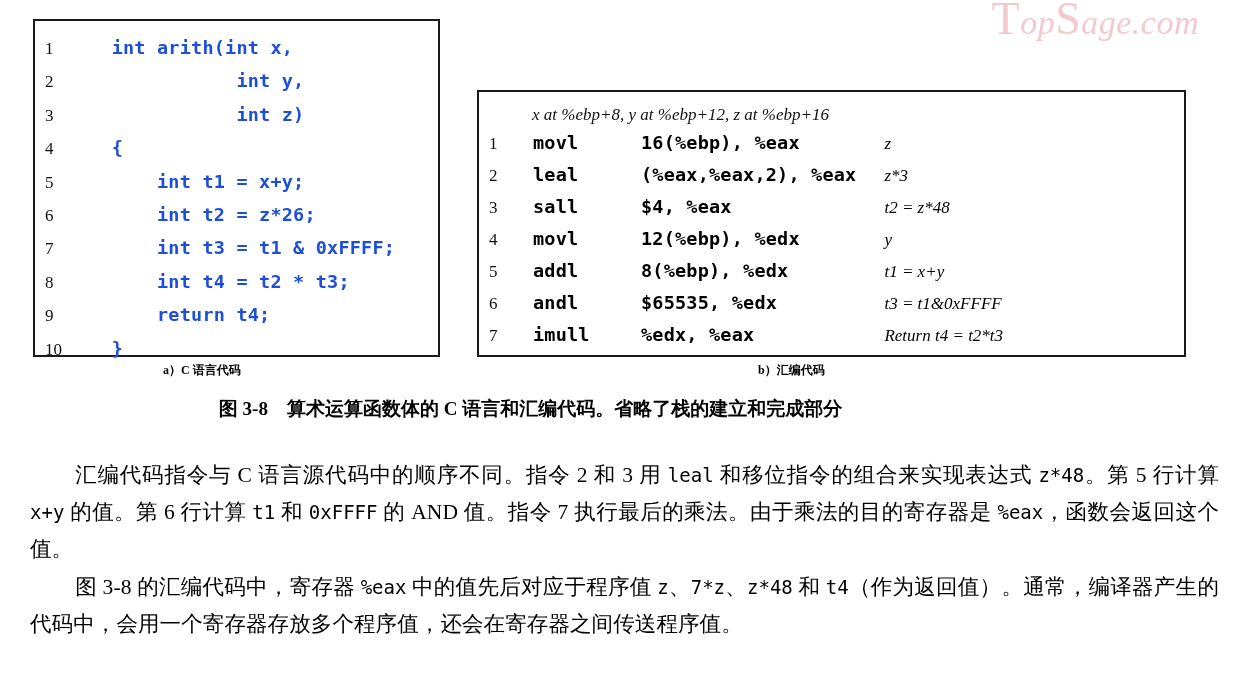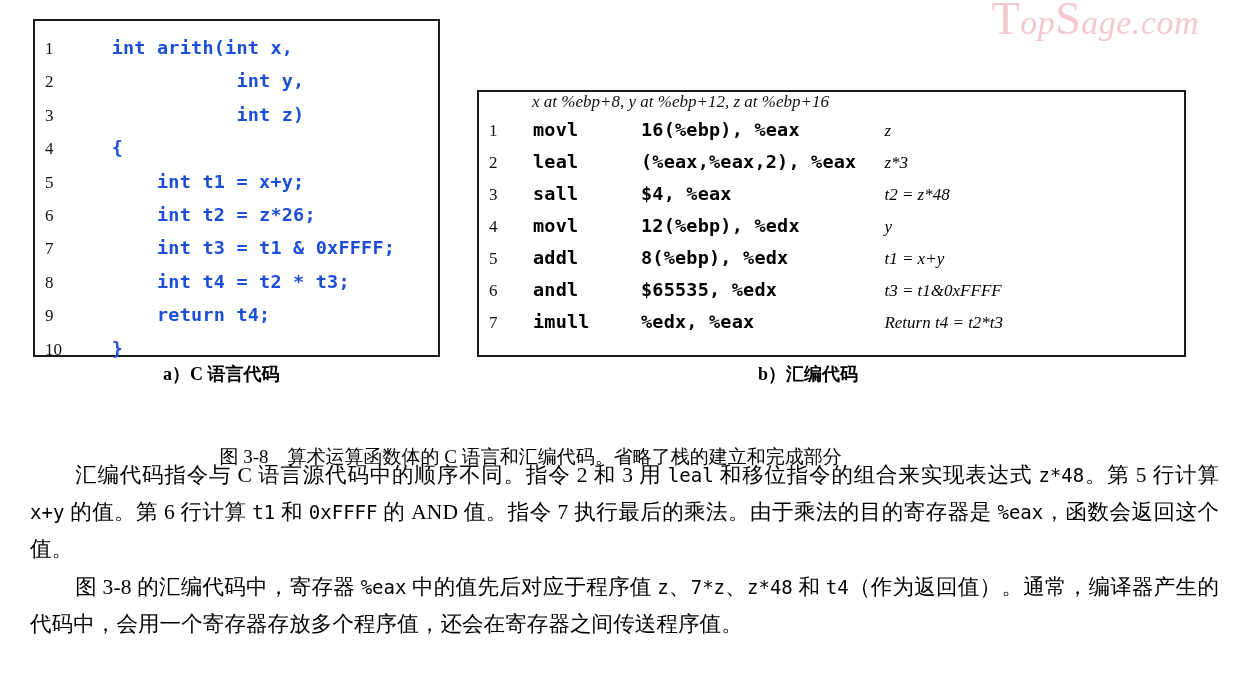--- a/index.html
+++ b/index.html
@@ -79,21 +79,21 @@
     letter-spacing: 0.2px;
     font-weight: 700;
     color: #1d4ed8;
   }
 
   
   #asm-panel .asm-head {
     font-family: "Liberation Serif", serif;
     font-style: italic;
     font-size: 17px;
-    padding: 0 0 2px 53px;
+    padding: 13px 0 2px 53px;
     white-space: pre;
     color: #111;
   }
   #asm-panel .code-table td.lineno {
     width: 44px;
     padding-left: 10px;
     font-family: "Liberation Serif", serif;
     font-size: 17px;
     line-height: 31px;
     color: #101010;
@@ -119,39 +119,38 @@
     line-height: 31px;
     padding-left: 28px;
     font-weight: 400;
     white-space: pre;
   }
 
   
   .subcaption {
     position: absolute;
     font-family: "Liberation Serif", serif;
-    font-size: 18px;
+    font-size: 12px;
     font-weight: 700;
     white-space: nowrap;
   }
   #caption-a { left: 163px; top: 362px; }
   #caption-b { left: 758px; top: 362px; }
 
   
   #figure-caption {
     position: absolute;
     left: 0;
     top: 396px;
     width: 1061px;
     text-align: center;
     font-family: "Liberation Serif", serif;
     font-size: 19px;
-    font-weight: 400;
+    font-weight: 700;
     white-space: nowrap;
-    margin-top: 48px;
   }
 
   
   .bodytext {
     position: absolute;
     left: 22px;
     width: 1205px;
     font-family: "Liberation Serif", serif;
     font-size: 21.5px;
     line-height: 37px;

